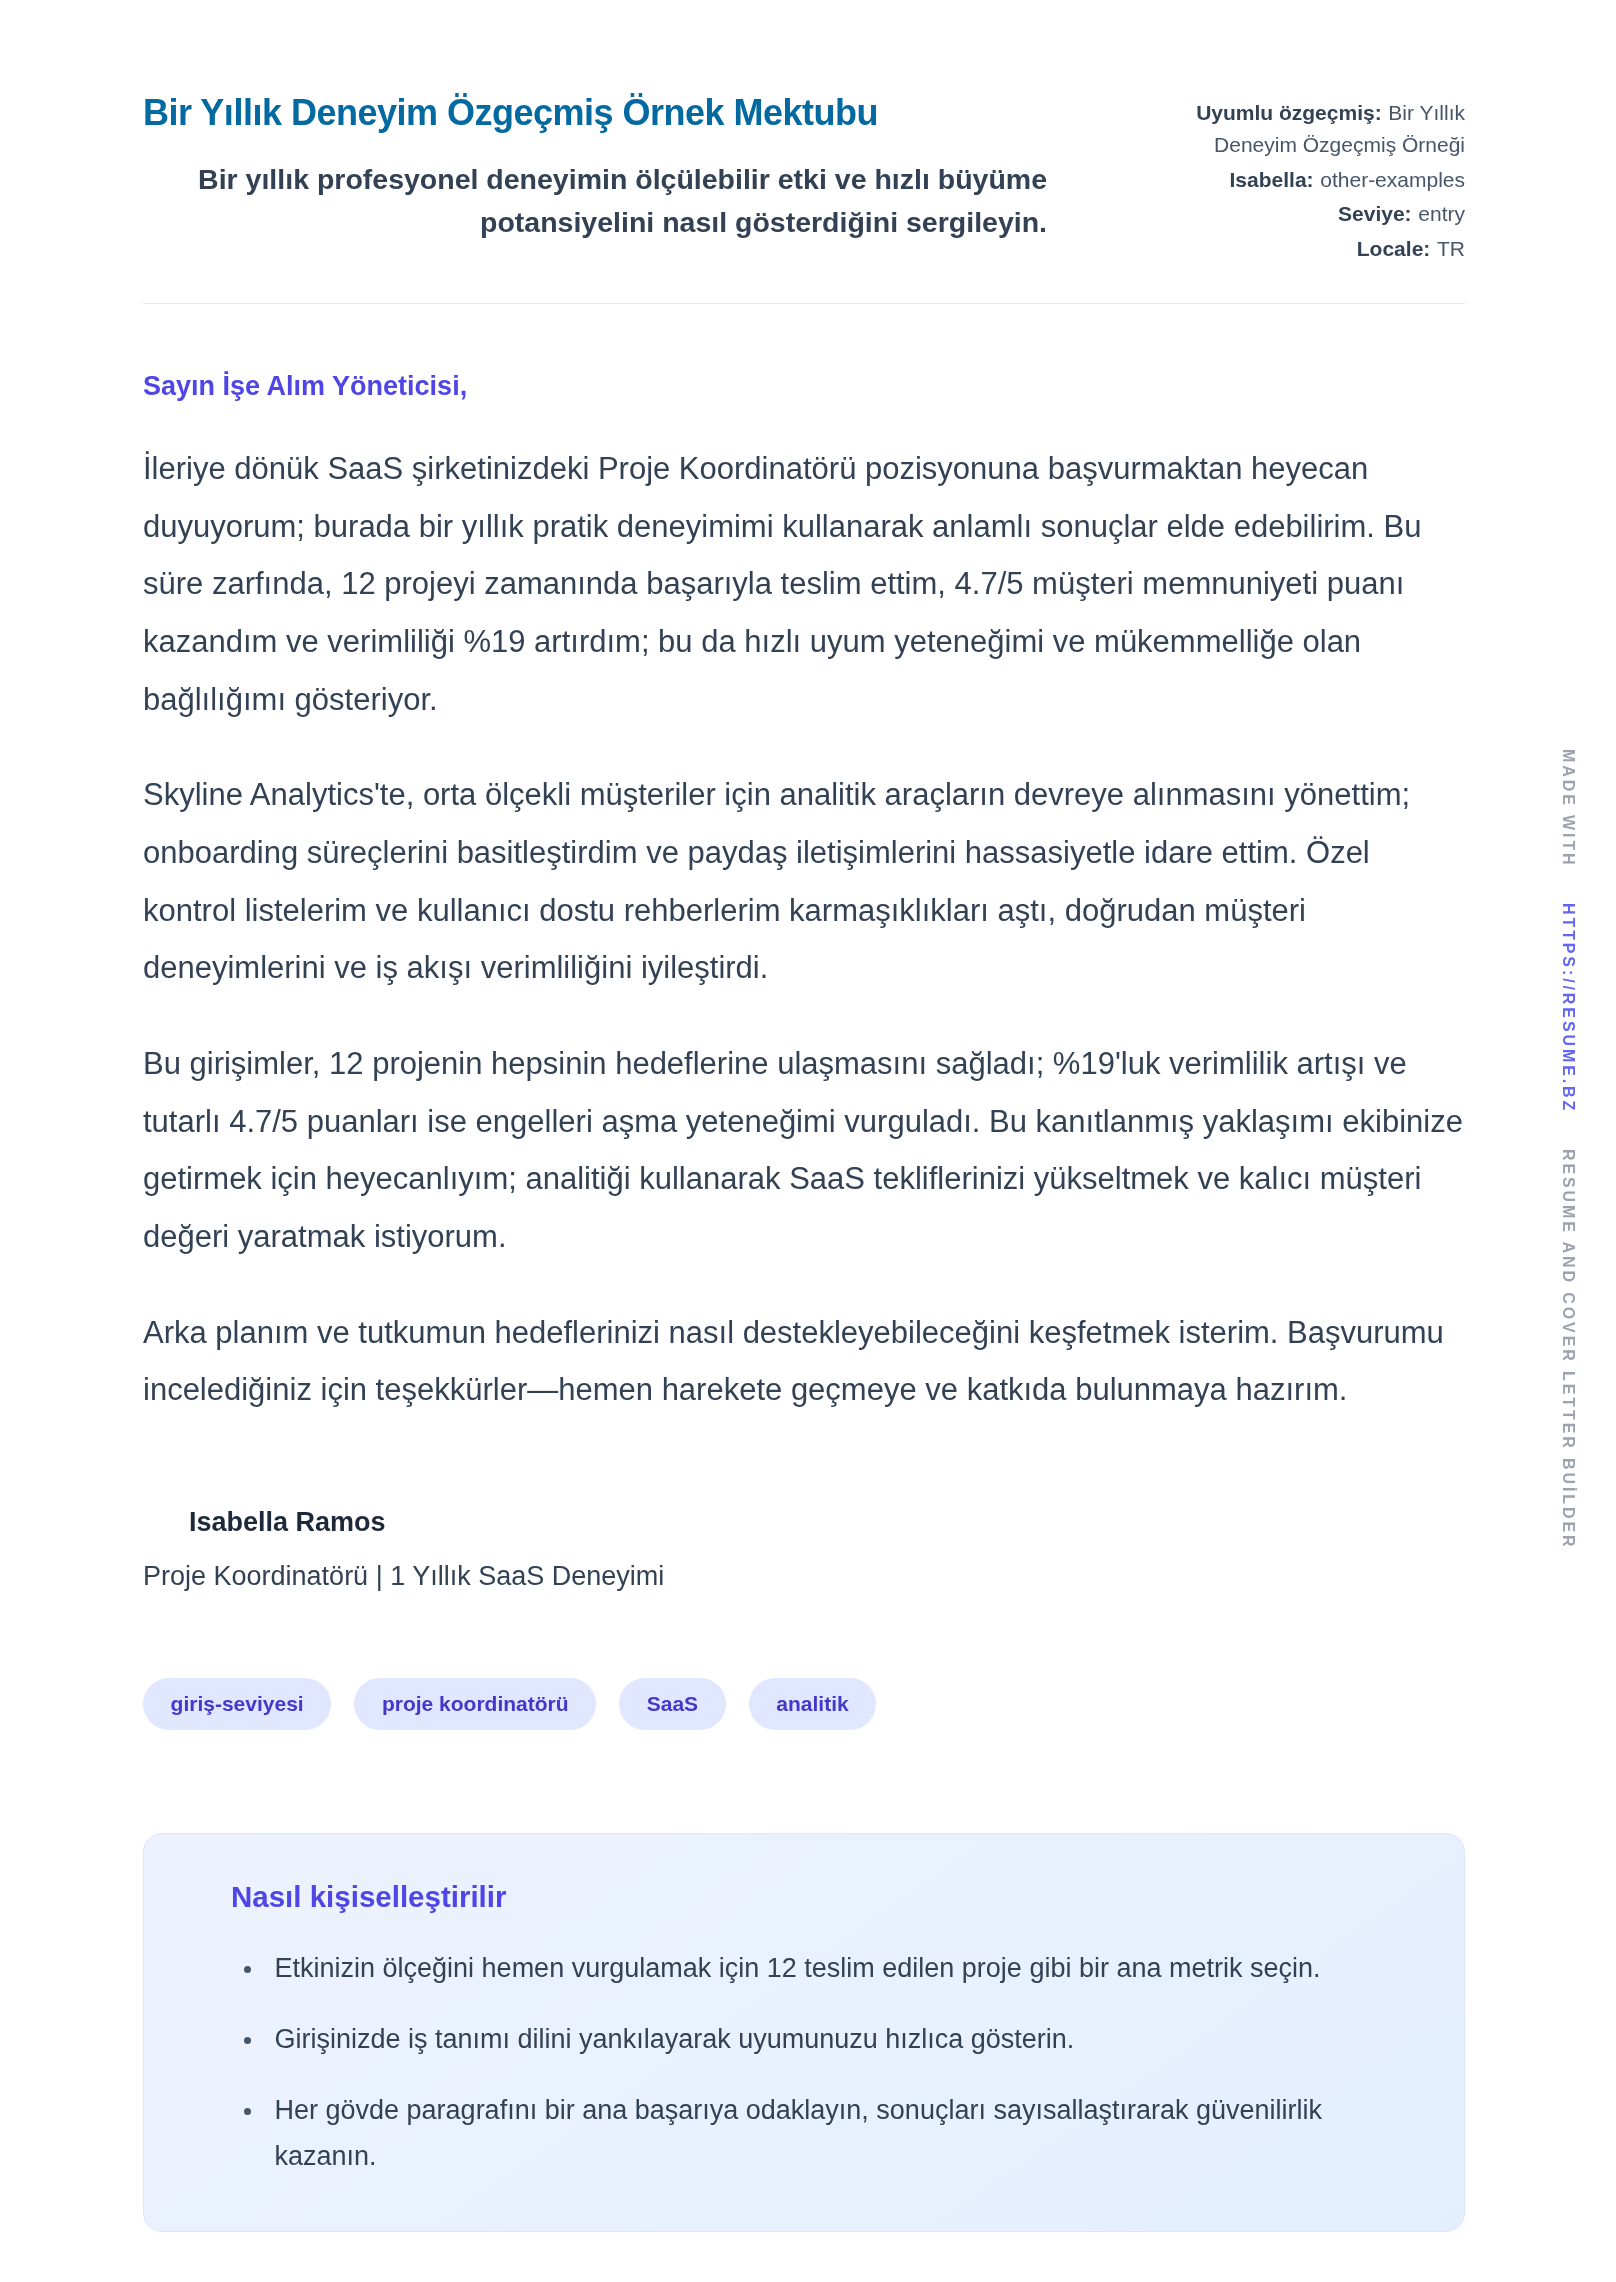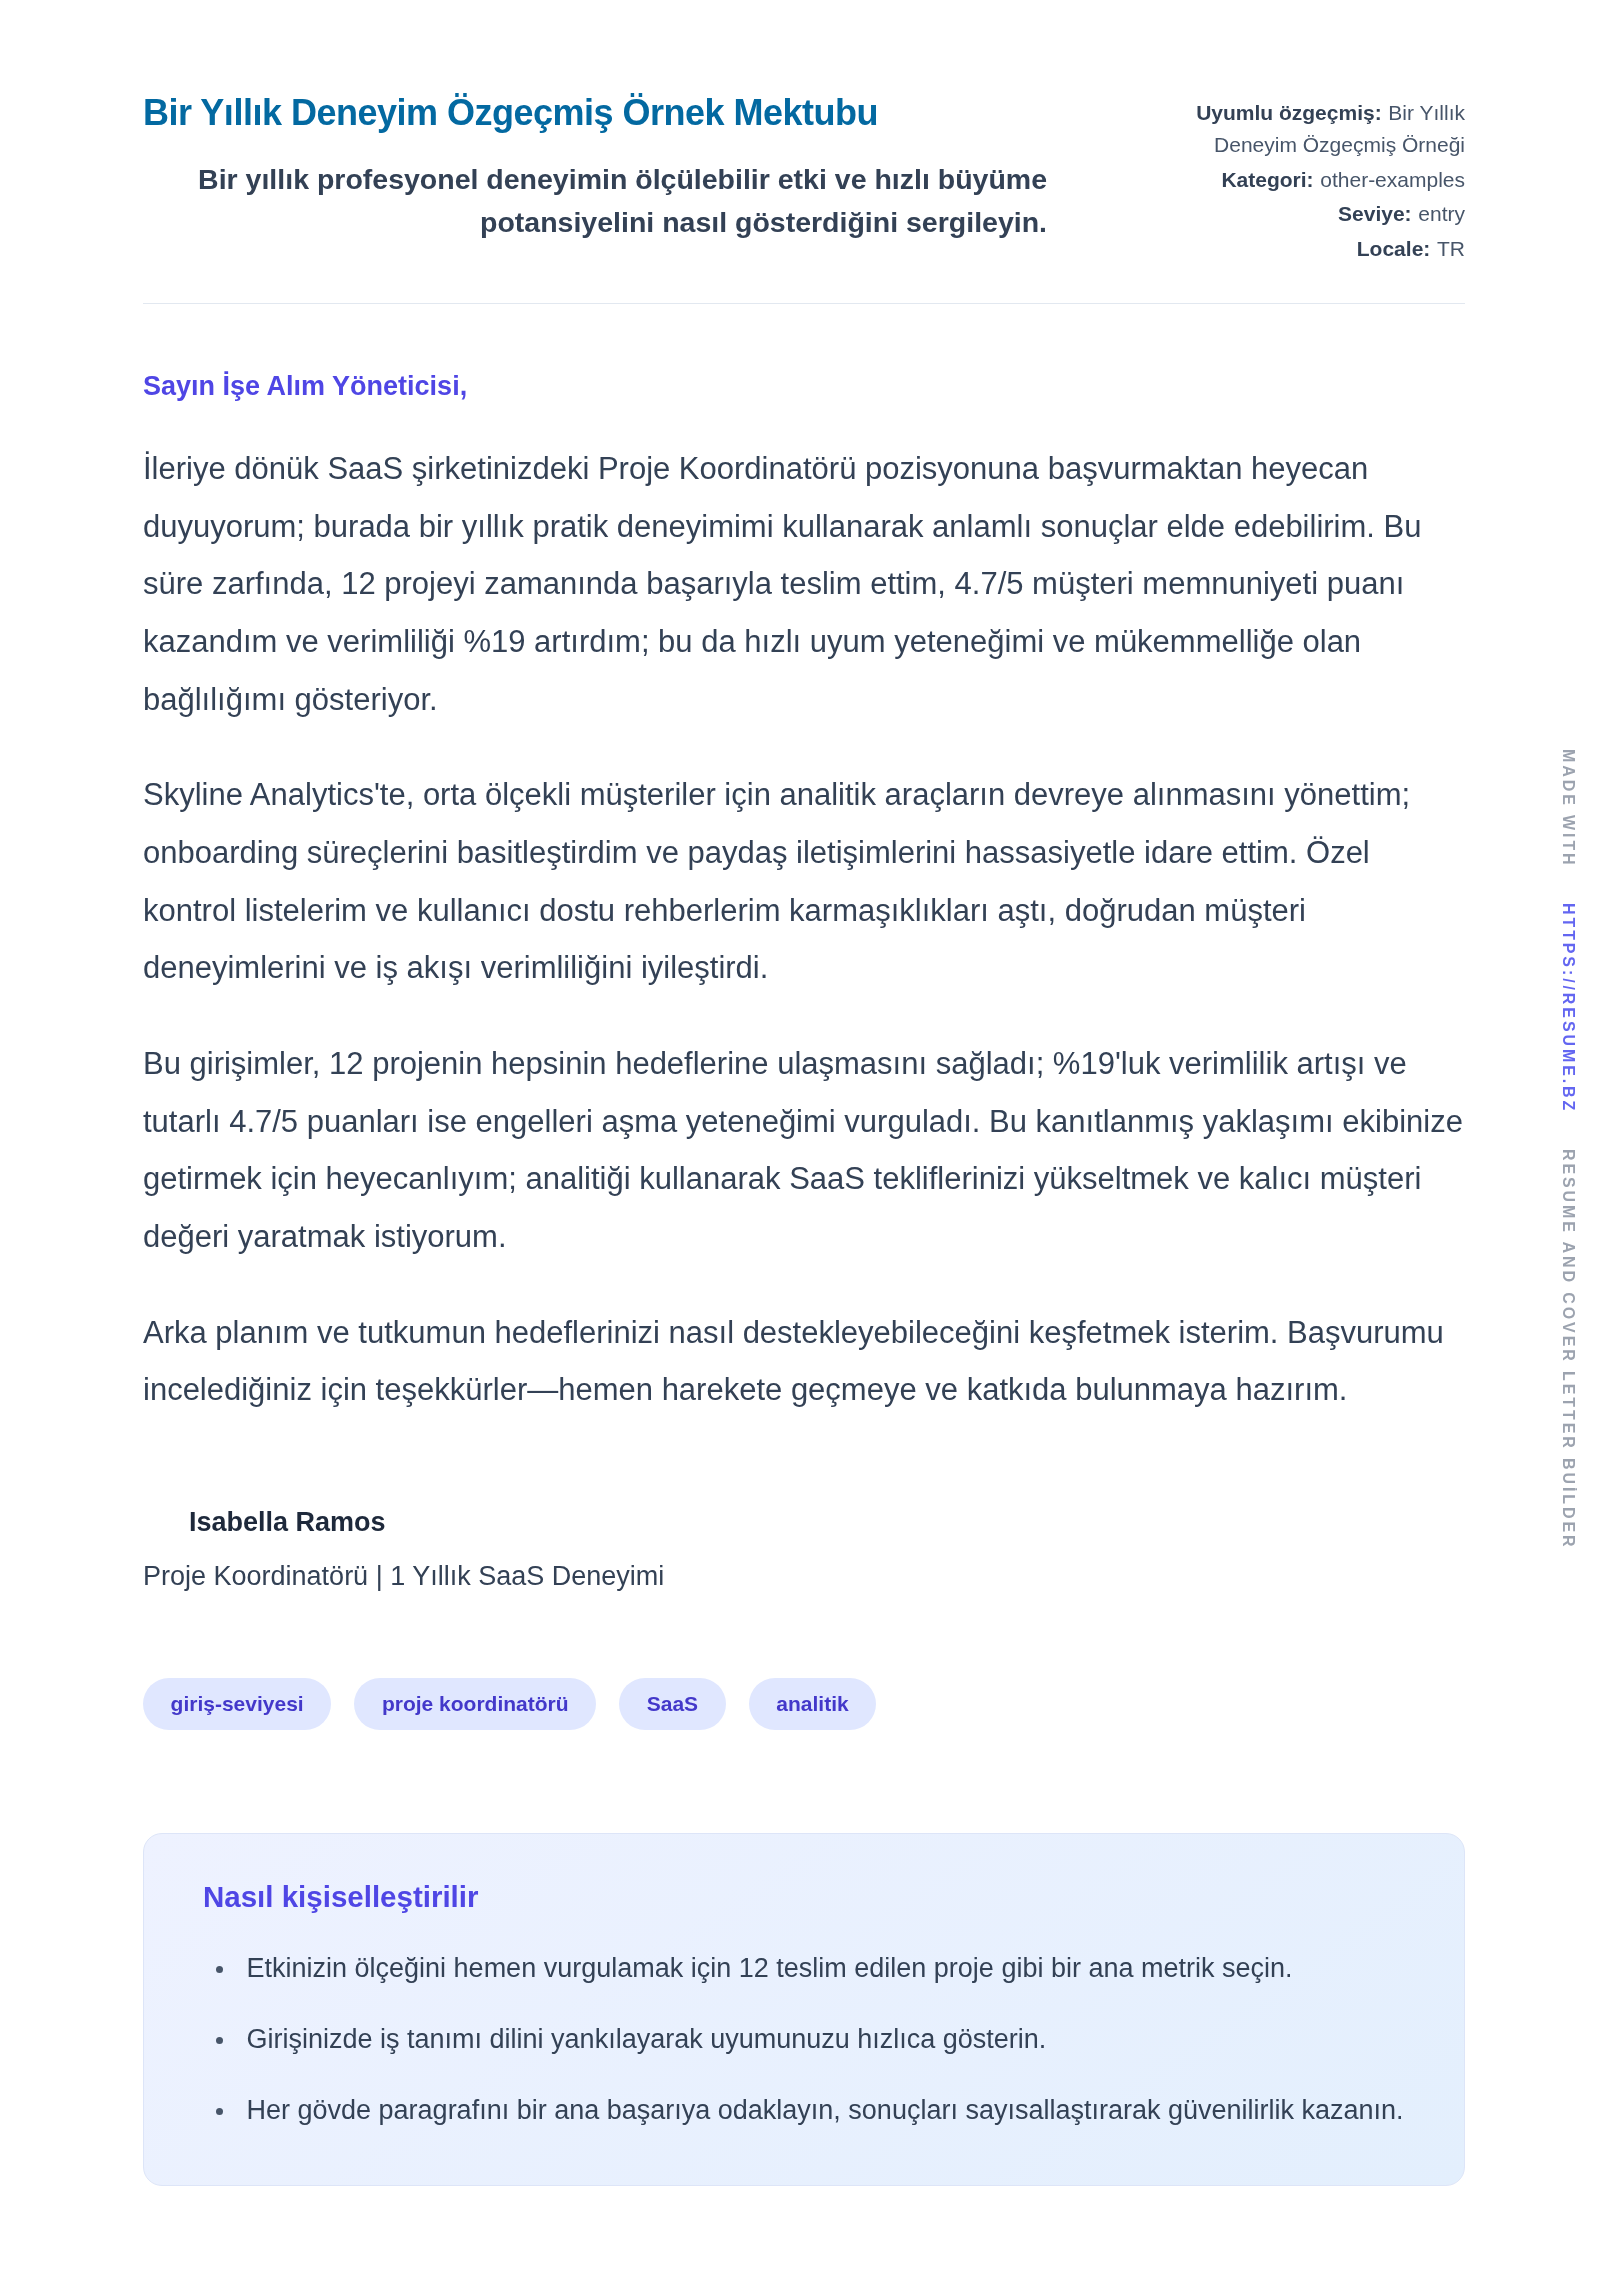--- a/index.html
+++ b/index.html
@@ -89,21 +89,21 @@
     cursor: pointer;
     white-space: nowrap;
   }
 
   
   .tip-box {
     margin-top: 103px;
     background: linear-gradient(145deg, #eef2ff 0%, #e3effd 100%);
     border: 1px solid #dde5f8;
     border-radius: 19px;
-    padding: 46px 55px 51px 59px;
+    padding: 46px 55px 51px 87px;
   }
   .tip-title {
     font-size: 29.5px;
     font-weight: 700;
     color: #4f46e5;
   }
   .tip-list { margin-top: 32px; padding-left: 34px; list-style: disc; }
   .tip-list li {
     font-size: 27px;
     line-height: 1.7;
@@ -140,21 +140,21 @@
   <header class="header">
     <div class="header-left">
       <h1 class="title">Bir Yıllık Deneyim Özgeçmiş Örnek Mektubu</h1>
       <p class="subtitle">Bir yıllık profesyonel deneyimin ölçülebilir etki ve hızlı büyüme potansiyelini nasıl gösterdiğini sergileyin.</p>
     </div>
     <aside class="meta">
       <div class="meta-row">
         <span class="meta-label">Uyumlu özgeçmiş:</span><span class="meta-value">Bir Yıllık Deneyim Özgeçmiş Örneği</span>
       </div>
       <div class="meta-row">
-        <span class="meta-label">Kategori:</span><span class="meta-value">other-examples</span>
+        <span class="meta-label">Isabella:</span><span class="meta-value">other-examples</span>
       </div>
       <div class="meta-row">
         <span class="meta-label">Seviye:</span><span class="meta-value">entry</span>
       </div>
       <div class="meta-row">
         <span class="meta-label">Locale:</span><span class="meta-value">TR</span>
       </div>
     </aside>
   </header>
 

